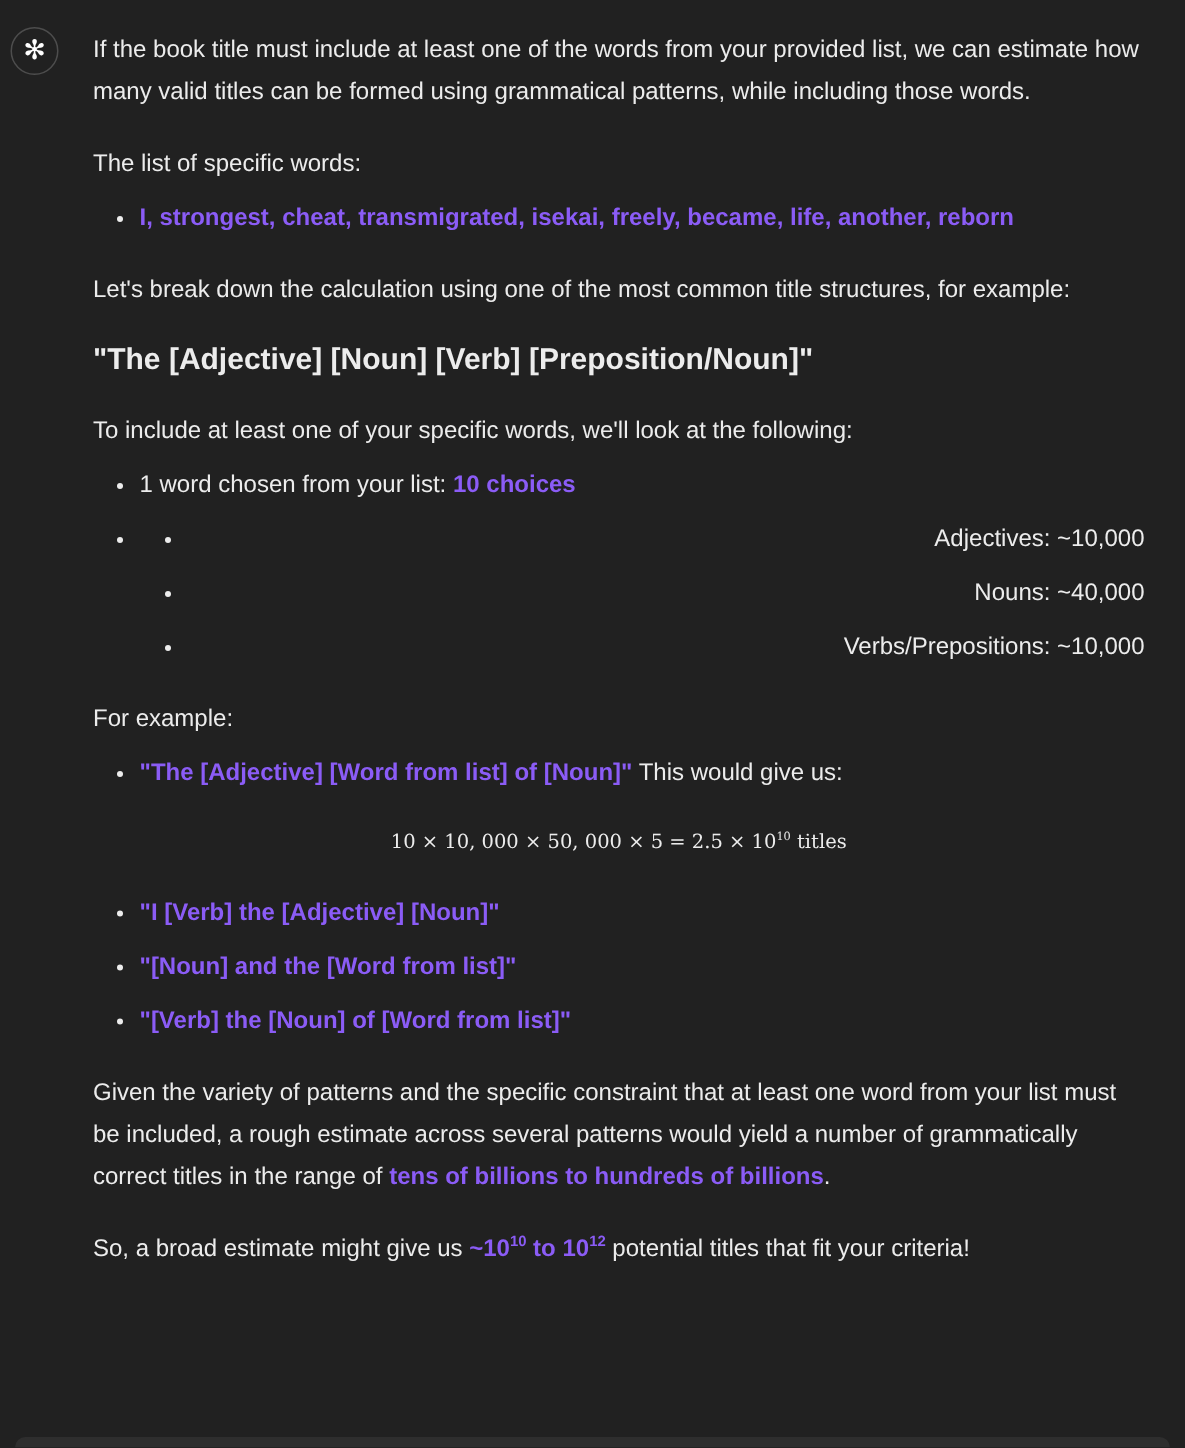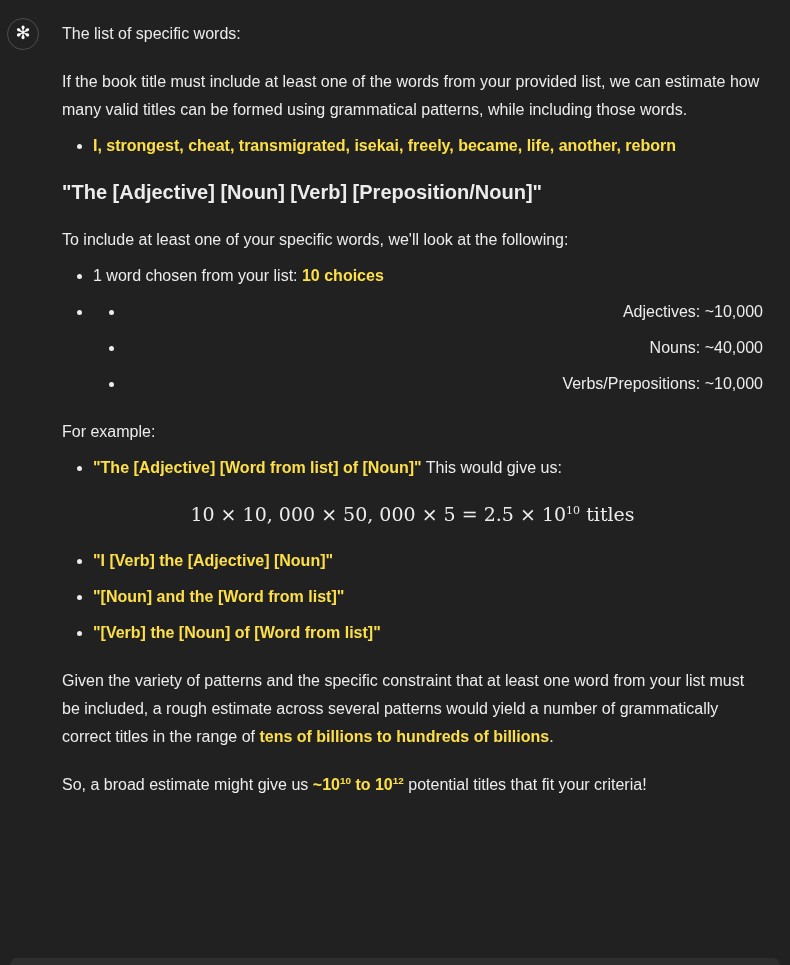--- a/index.html
+++ b/index.html
@@ -56,30 +56,30 @@
     margin: 18px 0 10px;
     color: #ececec;
   }
   .content ul {
     list-style: disc;
     margin: 0;
     padding-left: 31px;
   }
   .content li { margin: 8px 0; }
   .content li > ul { padding-left: 32px; text-align: right; }
-  strong { font-weight: 700; color: #fde047; }
+  strong { font-weight: 700; color: #8b5cf6; }
   sup {
     font-size: 0.62em;
     line-height: 0;
     vertical-align: super;
   }
   .formula {
     text-align: center;
     font-family: "DejaVu Serif", serif;
-    font-size: 19px;
+    font-size: 13px;
     line-height: 30px;
     margin: 17px 0 18px;
     color: #ececec;
   }
   .formula sup { font-size: 0.58em; }
   .composer-edge {
     position: absolute;
     left: 10px;
     right: 10px;
     bottom: 0;
@@ -93,29 +93,30 @@
 
 <div class="page">
   <div class="message">
 
     <div class="avatar">
       <span class="logo-glyph">✻</span>
     </div>
 
     <div class="content">
 
+      <p>If the book title must include at least one of the words from your provided list, we can estimate how many valid titles can be formed using grammatical patterns, while including those words.</p>
+
       <p>The list of specific words:</p>
-
-      <p>If the book title must include at least one of the words from your provided list, we can estimate how many valid titles can be formed using grammatical patterns, while including those words.</p>
 
       <ul>
         <li><strong>I, strongest, cheat, transmigrated, isekai, freely, became, life, another, reborn</strong></li>
       </ul>
 
 
+      <p>Let's break down the calculation using one of the most common title structures, for example:</p>
 
       <h3>"The [Adjective] [Noun] [Verb] [Preposition/Noun]"</h3>
 
       <p>To include at least one of your specific words, we'll look at the following:</p>
 
       <ul>
         <li><span>1 word chosen from your list: </span><strong>10 choices</strong></li>
         <li>
           <ul>
             <li>Adjectives: ~10,000</li>

